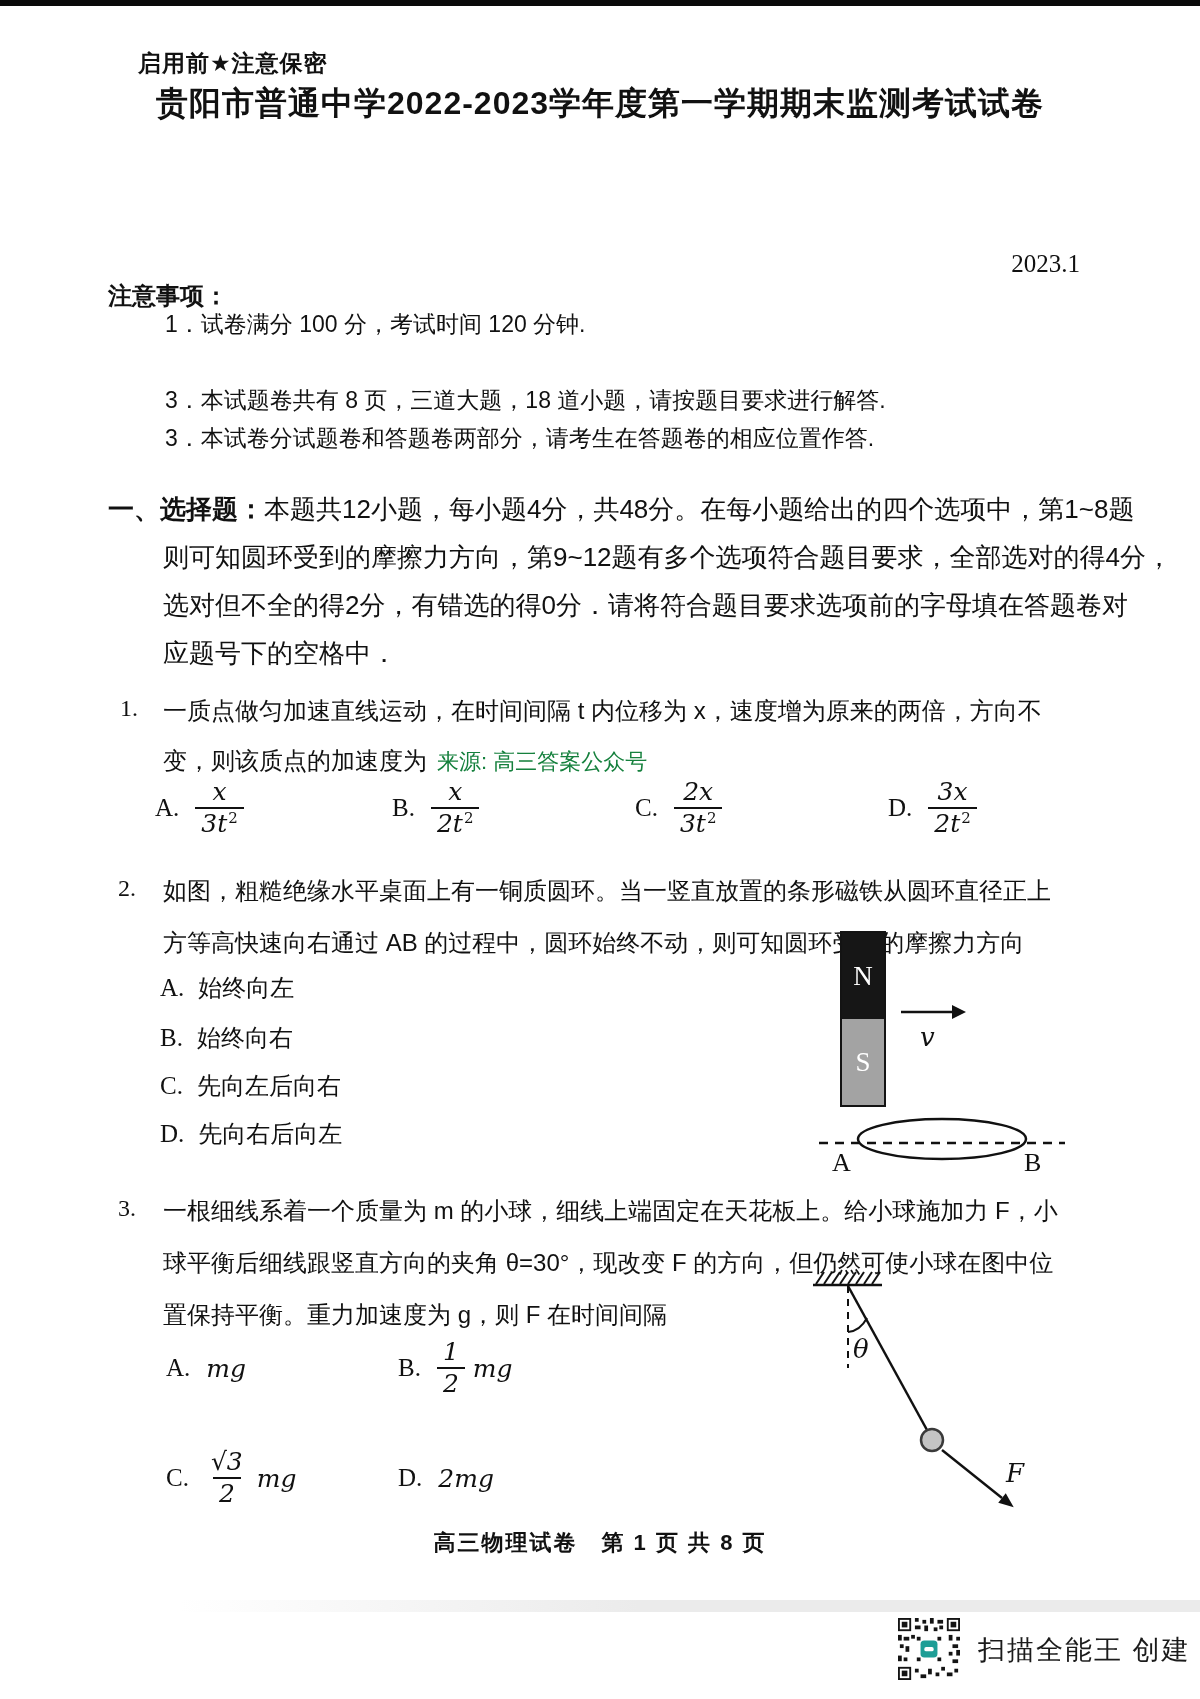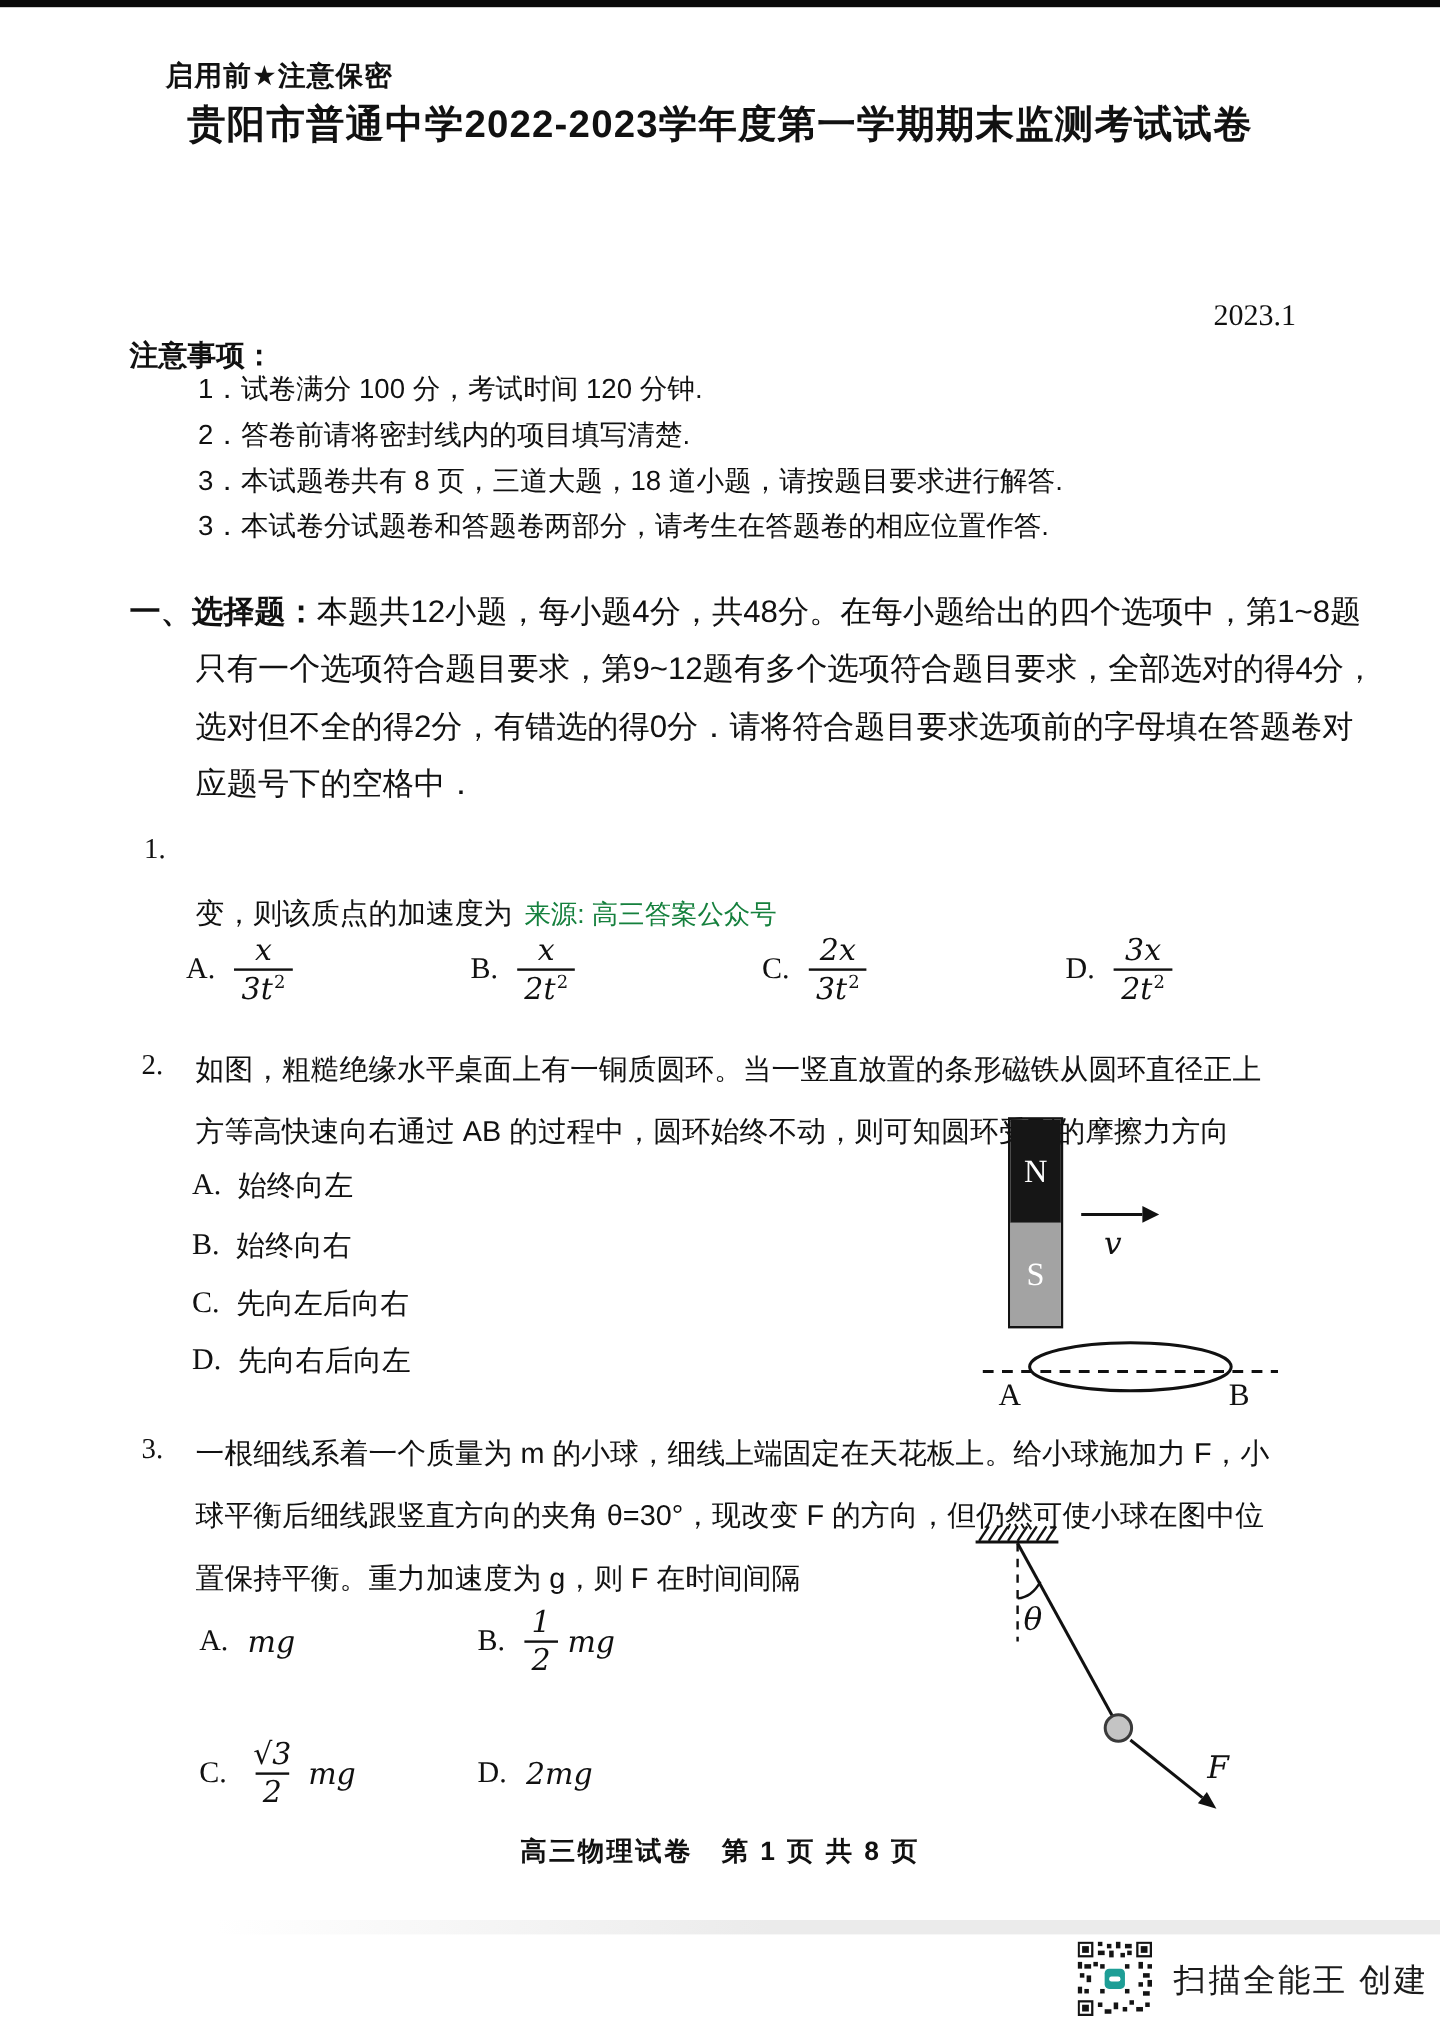--- a/index.html
+++ b/index.html
@@ -55,32 +55,32 @@
   <div class="abs security">启用前★注意保密</div>
 
   <div class="abs exam-title">贵阳市普通中学2022-2023学年度第一学期期末监测考试试卷</div>
 
 
   <div class="abs date">2023.1</div>
 
   <div class="abs notes-header">注意事项：</div>
 
   <div class="abs note-line" style="top:309px;">1．试卷满分 100 分，考试时间 120 分钟.</div>
-  <div class="abs note-line" style="top:347px;">2．答卷前请将密封线内的项目填写清楚.</div>
   <div class="abs note-line" style="top:385px;">3．本试题卷共有 8 页，三道大题，18 道小题，请按题目要求进行解答.</div>
   <div class="abs note-line" style="top:423px;">3．本试卷分试题卷和答题卷两部分，请考生在答题卷的相应位置作答.</div>
 
   <div class="abs sec-line sec-first" style="top:492px;">
     <span class="sec-heading">一、选择题：</span><span>本题共12小题，每小题4分，共48分。在每小题给出的四个选项中，第1~8题</span>
   </div>
-  <div class="abs sec-line" style="top:540px;">只有一个选项符合题目要求，第9~12题有多个选项符合题目要求，全部选对的得4分，</div>
+  <div class="abs sec-line" style="top:540px;">则可知圆环受到的摩擦力方向，第9~12题有多个选项符合题目要求，全部选对的得4分，</div>
   <div class="abs sec-line" style="top:588px;">选对但不全的得2分，有错选的得0分．请将符合题目要求选项前的字母填在答题卷对</div>
   <div class="abs sec-line" style="top:636px;">应题号下的空格中．</div>
 
   <div class="abs q-number" style="left:120px;top:695px;">1.</div>
+  <div class="abs q-line" style="top:695px;">一质点做匀加速直线运动，在时间间隔 t 内位移为 x，速度增为原来的两倍，方向不</div>
   <div class="abs q-line" style="top:745px;">
     <span>变，则该质点的加速度为</span><span class="source-note">来源: 高三答案公众号</span>
   </div>
 
   <div class="abs opt-group" style="left:155px;top:778px;">
     <span class="opt-label">A.</span>
     <span class="frac math">
       <span class="num">x</span>
       <span class="den"><span>3t</span><sup>2</sup></span>
     </span>

